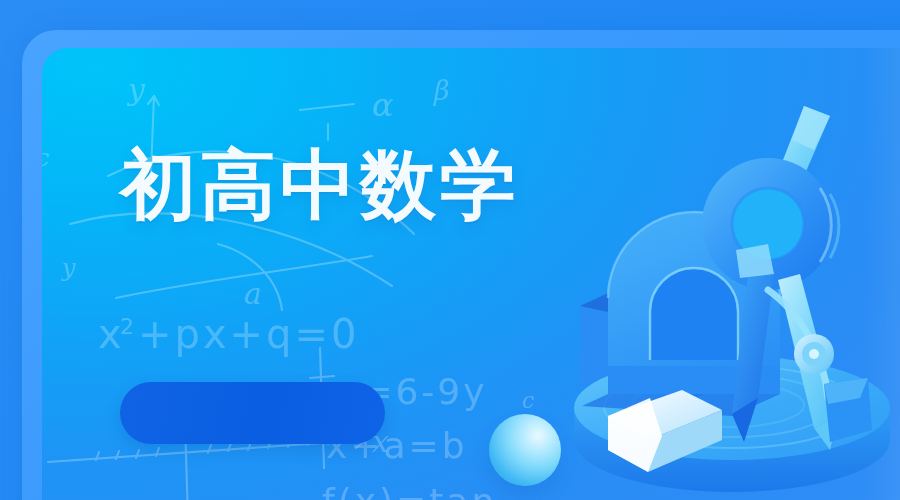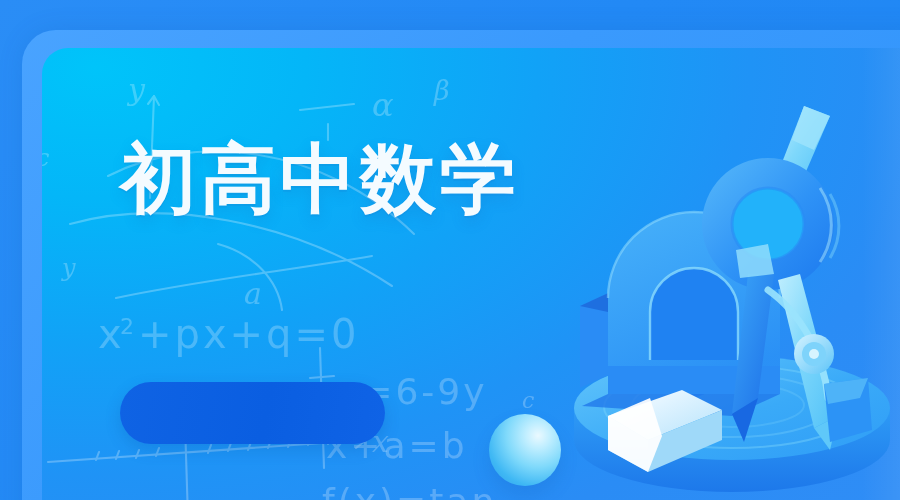--- a/index.html
+++ b/index.html
@@ -35,21 +35,21 @@
     content:"";position:absolute;right:0;top:0;width:60px;height:100%;
     background:linear-gradient(90deg,rgba(255,255,255,0) 0%,rgba(255,255,255,.06) 60%,rgba(255,255,255,.10) 100%);
   }
 
   
   .chalk{position:absolute;inset:0;pointer-events:none;opacity:.48;}
   .chalk svg{width:100%;height:100%;display:block;}
 
   
   .titles{
-    position:absolute;left:78px;top:80px;z-index:6;
+    position:absolute;left:78px;top:86px;z-index:6;
   }
   .tline{
     display:block;
     font-family:"DejaVu Sans","Liberation Sans",sans-serif;
     font-weight:700;
     font-size:76px;
     line-height:102px;
     letter-spacing:4px;
     color:#f4fbff;
     text-shadow:0 2px 0 rgba(30,110,200,.16), 0 6px 14px rgba(20,90,180,.18);

